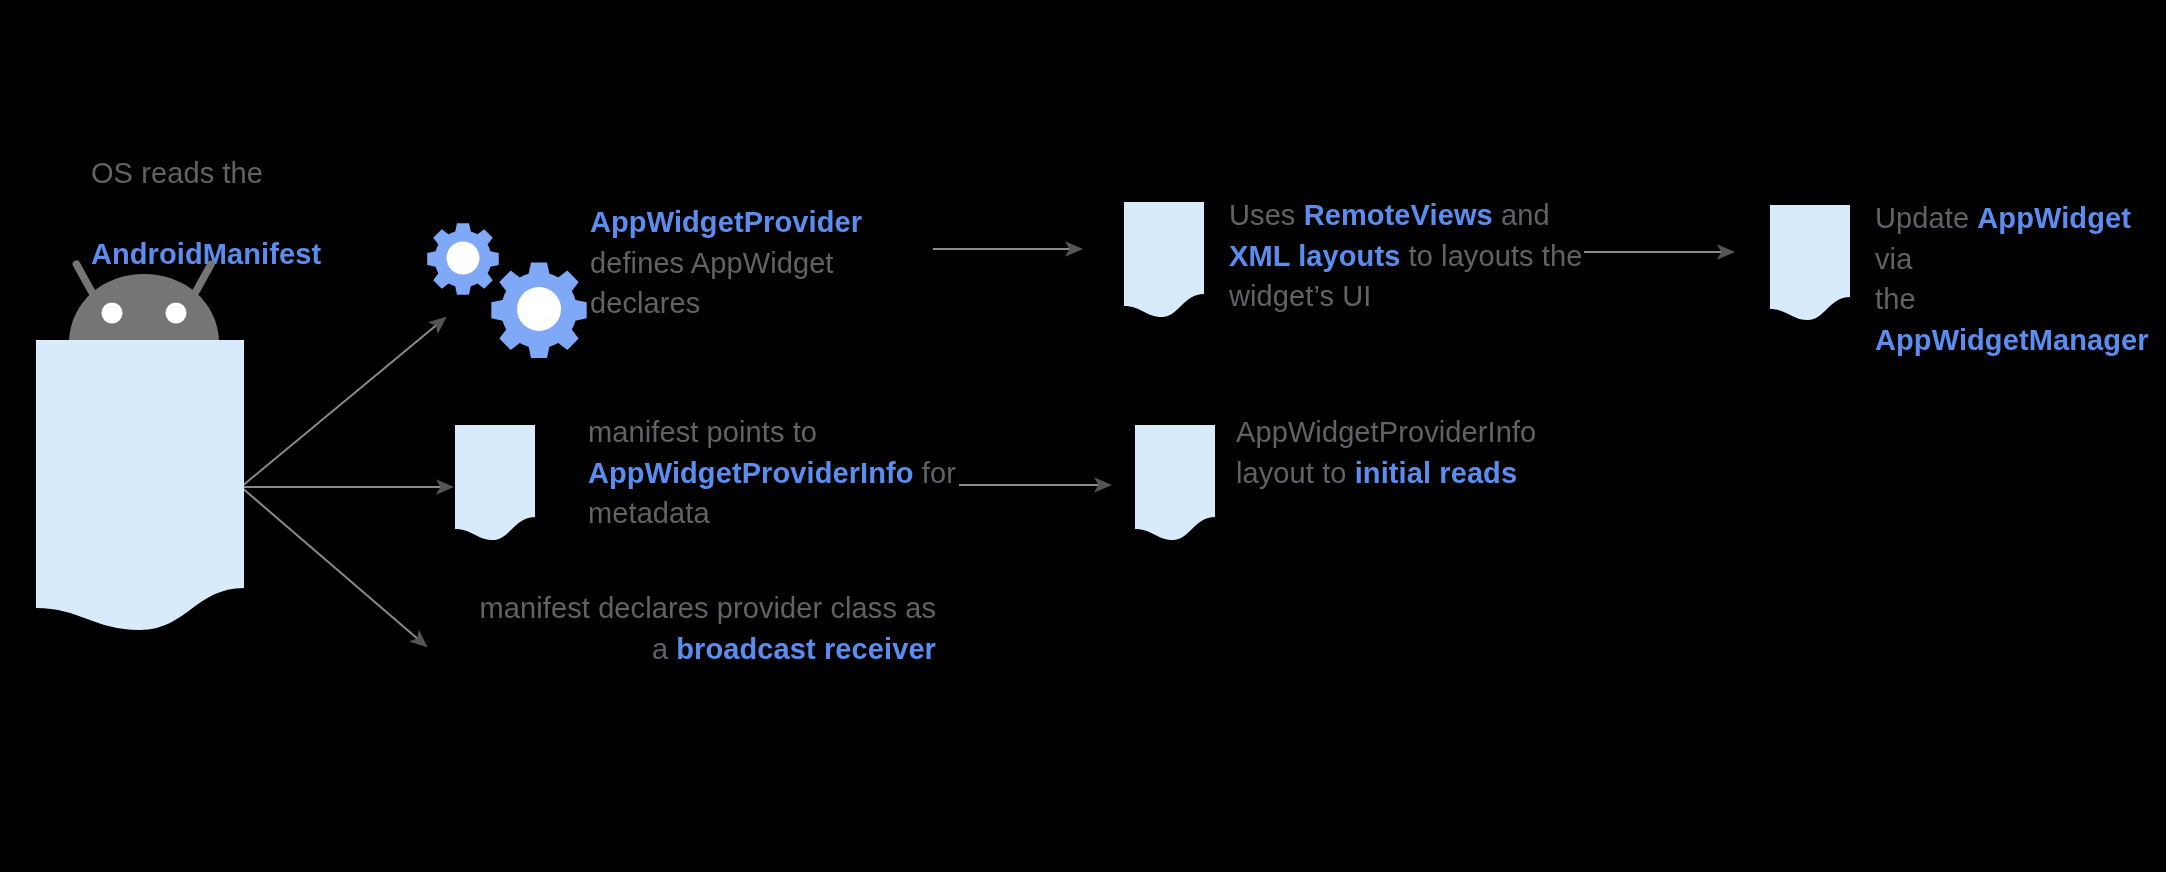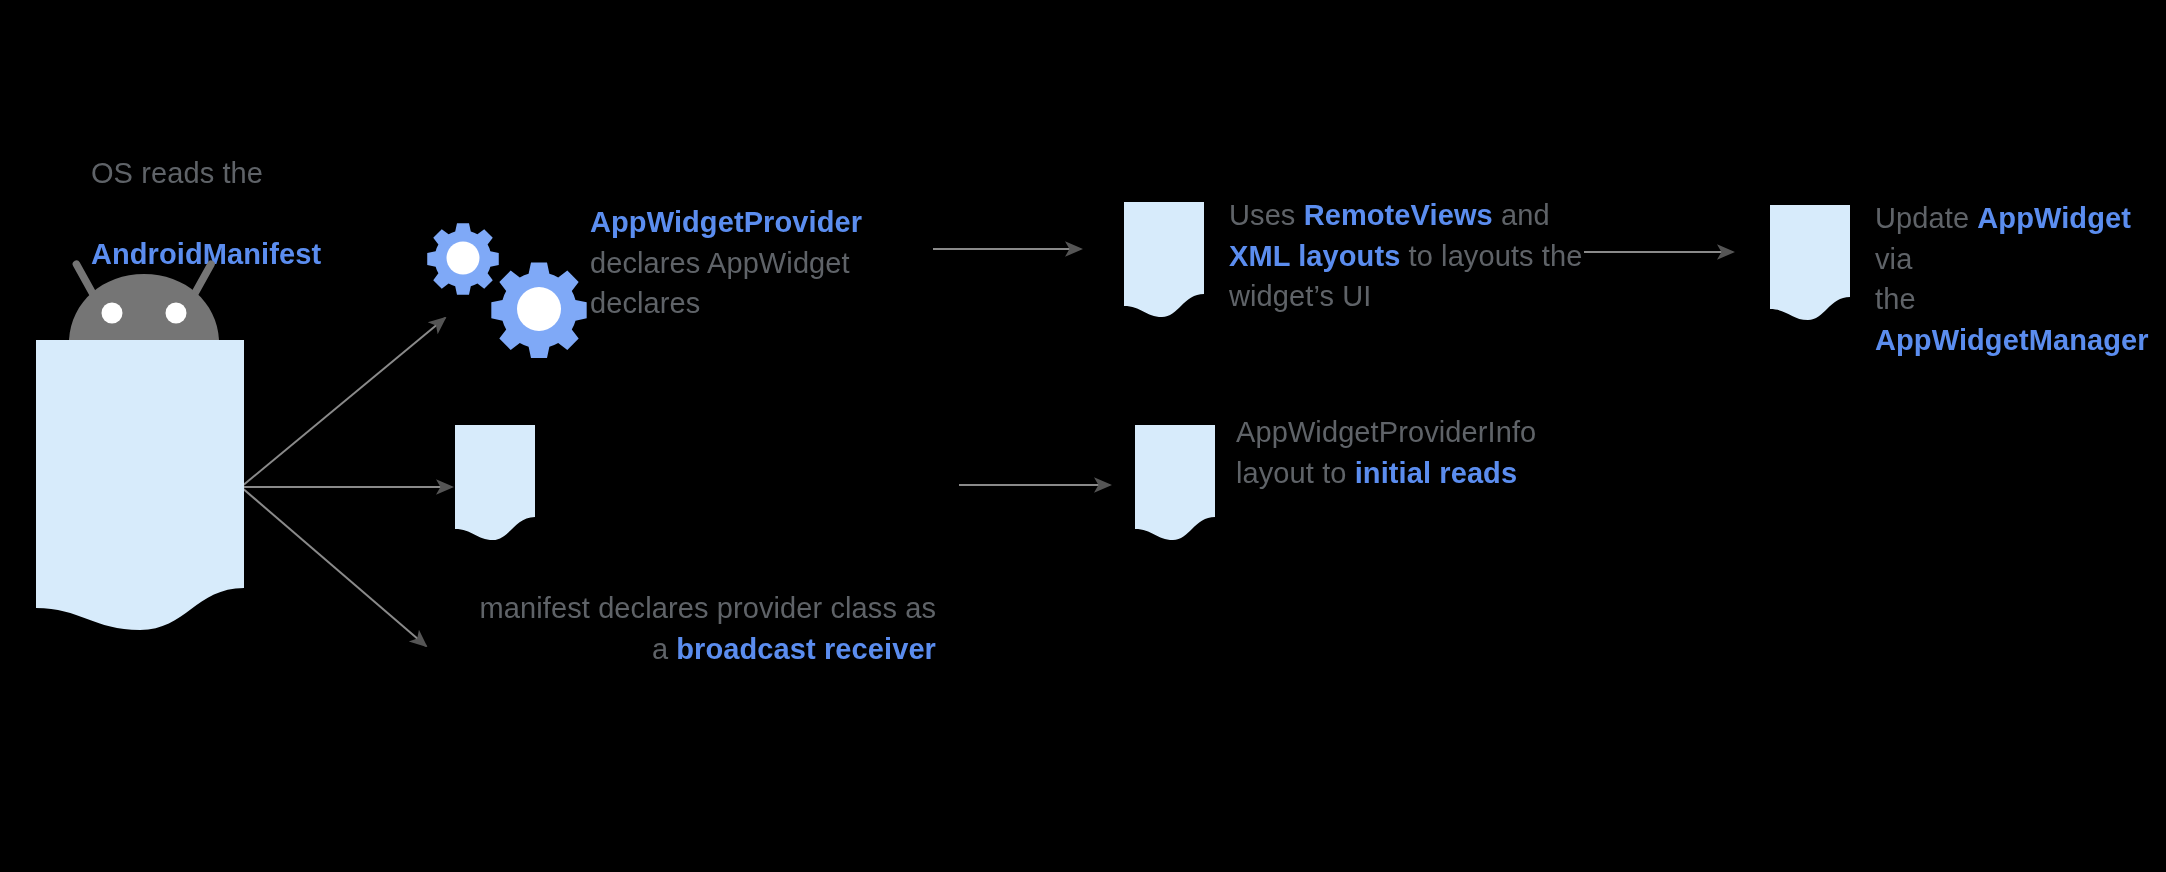--- a/index.html
+++ b/index.html
@@ -108,21 +108,21 @@
           <circle cx="0" cy="0" r="16.5" fill="#ffffff"></circle>
         </g>
 
         <g transform="translate(139,114)">
           <path d="M-10,-58 h20 l3,14 a46,46 0 0 1 11,4.6 l11.4,-8.6 14.2,14.2 -8.6,11.4 a46,46 0 0 1 4.6,11 l14,3 v20 l-14,3 a46,46 0 0 1 -4.6,11 l8.6,11.4 -14.2,14.2 -11.4,-8.6 a46,46 0 0 1 -11,4.6 l-3,14 h-20 l-3,-14 a46,46 0 0 1 -11,-4.6 l-11.4,8.6 -14.2,-14.2 8.6,-11.4 a46,46 0 0 1 -4.6,-11 l-14,-3 v-20 l14,-3 a46,46 0 0 1 4.6,-11 l-8.6,-11.4 14.2,-14.2 11.4,8.6 a46,46 0 0 1 11,-4.6 Z" transform="scale(0.80)"></path>
           <circle cx="0" cy="0" r="22" fill="#ffffff"></circle>
         </g>
       </g>
     </svg>
 
-    <div class="label" style="left:190px; top:7px; width:330px;"><span class="hl">AppWidgetProvider</span><br><span>declares AppWidget</span><br><span>declares</span></div>
+    <div class="label" style="left:190px; top:7px; width:330px;"><span class="hl">AppWidgetProvider</span><br><span>defines AppWidget</span><br><span>declares</span></div>
   </div>
 
   <div class="node" style="left:1124px; top:195px; width:480px; height:190px;">
 
     <svg class="doc-shape" style="left:0px; top:7px;" width="80" height="115" viewBox="0 0 80 115" xmlns="http://www.w3.org/2000/svg">
       <path d="M0,0 H80 V92 C60,92 54,115 38,115 C22,115 17,104 0,104 Z" fill="#D7EBFB"></path>
     </svg>
 
     <div class="label" style="left:105px; top:0px; width:360px;"><span>Uses </span><span class="hl">RemoteViews</span><span> and</span><br><span class="hl">XML layouts</span><span> to layouts the</span><br><span>widget’s UI</span></div>
   </div>
@@ -135,20 +135,21 @@
 
     <div class="label" style="left:105px; top:0px; width:300px;"><span>Update </span><span class="hl">AppWidget</span><span> via</span><br><span>the</span><br><span class="hl">AppWidgetManager</span></div>
   </div>
 
   <div class="node" style="left:455px; top:412px; width:520px; height:190px;">
 
     <svg class="doc-shape" style="left:0px; top:13px;" width="80" height="115" viewBox="0 0 80 115" xmlns="http://www.w3.org/2000/svg">
       <path d="M0,0 H80 V92 C60,92 54,115 38,115 C22,115 17,104 0,104 Z" fill="#D7EBFB"></path>
     </svg>
 
+    <div class="label" style="left:133px; top:0px; width:380px;"><span>manifest points to</span><br><span class="hl">AppWidgetProviderInfo</span><span> for</span><br><span>metadata</span></div>
   </div>
 
   <div class="node" style="left:1135px; top:412px; width:480px; height:190px;">
 
     <svg class="doc-shape" style="left:0px; top:13px;" width="80" height="115" viewBox="0 0 80 115" xmlns="http://www.w3.org/2000/svg">
       <path d="M0,0 H80 V92 C60,92 54,115 38,115 C22,115 17,104 0,104 Z" fill="#D7EBFB"></path>
     </svg>
 
     <div class="label" style="left:101px; top:0px; width:370px;"><span>AppWidgetProviderInfo</span><br><span>layout to </span><span class="hl">initial reads</span></div>
   </div>

